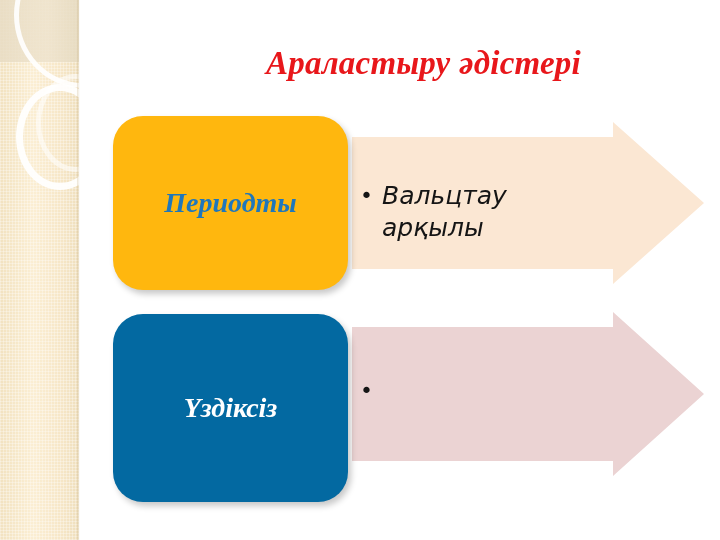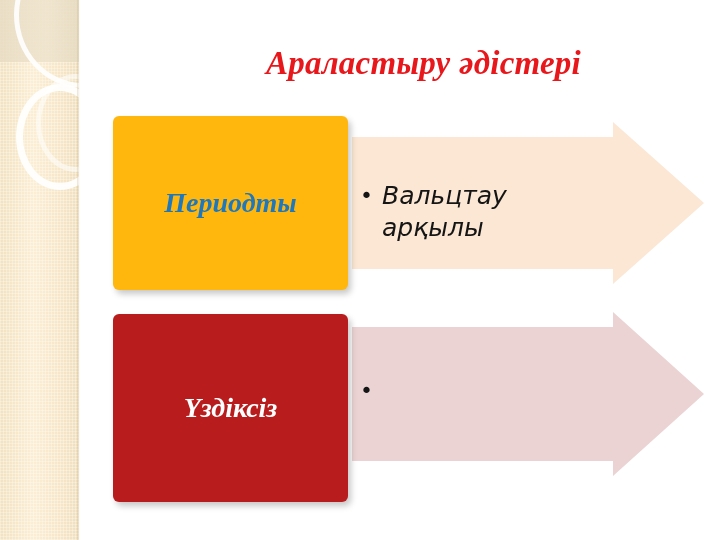--- a/index.html
+++ b/index.html
@@ -106,21 +106,21 @@
     left: 352px;
   }
   .arrow svg { display: block; }
 
   .arrow-1 { top: 122px; }
   .arrow-2 { top: 312px; }
 
   
   .chip {
     position: absolute;
-    border-radius: 6px;
+    border-radius: 30px;
     display: flex;
     align-items: center;
     justify-content: center;
     text-align: center;
     font-family: "Liberation Serif", "DejaVu Serif", serif;
     font-style: italic;
     font-weight: bold;
     box-shadow: 3px 4px 6px rgba(0,0,0,0.22);
   }
   .chip-periodic {
@@ -130,21 +130,21 @@
     height: 174px;
     background: #FFB70E;
     color: #1F77BC;
     font-size: 28px;
   }
   .chip-continuous {
     left: 113px;
     top: 314px;
     width: 235px;
     height: 188px;
-    background: #b91c1c;
+    background: #0369a1;
     color: #FFFFFF;
     font-size: 28px;
   }
 
   
   .bullet-block {
     position: absolute;
     display: flex;
     align-items: flex-start;
     font-family: "DejaVu Sans", "Liberation Sans", sans-serif;

